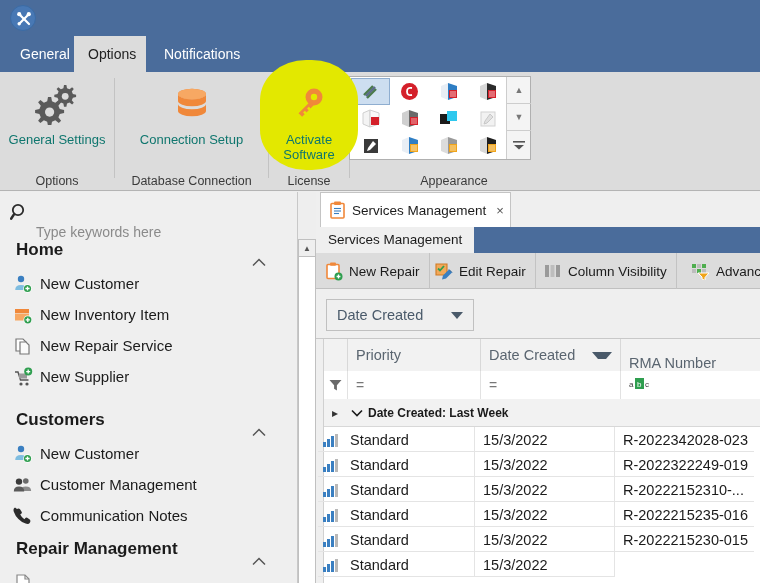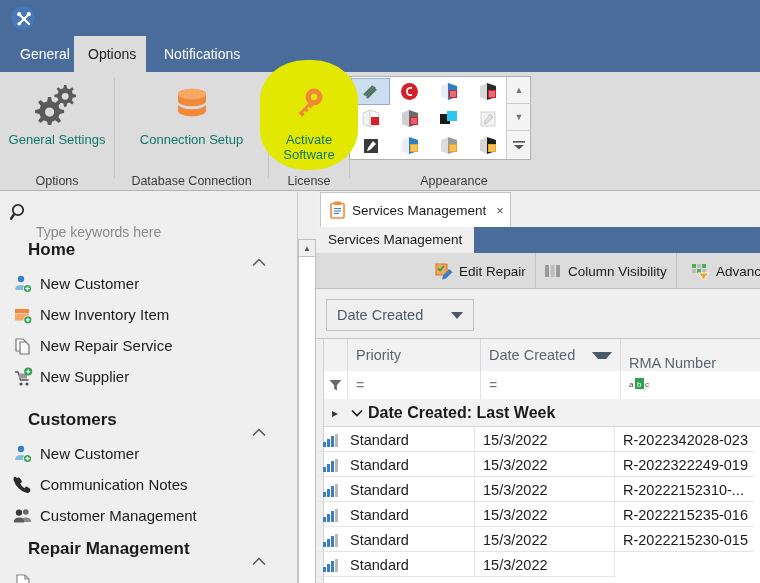--- a/index.html
+++ b/index.html
@@ -102,21 +102,21 @@
   .search-icon { position:absolute; left:10px; top:11px; }
   .search-input {
     position:absolute; left:36px; top:9px; width:240px; height:22px;
     border:none; background:transparent; outline:none;
     font-family:"Liberation Sans", sans-serif; font-size:14px; color:#2b2b2b;margin-top:20px;
   }
   .search-input::placeholder { color:#8a8a8a; }
 
   .nav { position:absolute; left:0; top:40px; width:282px; }
   .nav-group-hdr {
-    position:relative; height:36px; padding-left:28px;
+    position:relative; height:36px; padding-left:16px;
     font-size:17px; font-weight:bold; color:#1b1b1b; line-height:36px;
     cursor:default;
   }
   .nav-chev {
     position:absolute; right:16px; top:13px; color:#555; font-size:11px;
   }
   .nav-item {
     position:relative; height:31px; padding-left:12px;
     display:flex; align-items:center; cursor:default;
   }
@@ -229,21 +229,21 @@
   }
   .grouprow {
     position:absolute; left:8px; top:110px; width:436px; height:28px;
     background:#f2f2f2; border-bottom:1px solid #d8d8d8;
     display:flex; align-items:center;
   }
   .grouprow .gr-exp {
     width:22px; text-align:center; font-size:12px; color:#333; cursor:default;
   }
   .grouprow .gr-lbl {
-    font-size:16px; font-weight:bold; color:#1b1b1b;
+    font-size:12px; font-weight:bold; color:#1b1b1b;
   }
   .datarow {
     position:absolute; left:2px; height:25px; display:flex;
     border-bottom:1px solid #e4e4e4;
   }
   .cell {
     height:25px; display:flex; align-items:center;
     padding:0 8px; font-size:14.5px; color:#1b1b1b;
     border-right:1px solid #e4e4e4; white-space:nowrap; overflow:hidden;
   }
@@ -543,35 +543,35 @@
               <circle cx="14.5" cy="14.5" r="4.3" fill="#ffffff"></circle>
               <circle cx="14.5" cy="14.5" r="3.6" fill="#2f9e4f"></circle>
               <path d="M14.5 12.4 v4.2 M12.4 14.5 h4.2" stroke="#ffffff" stroke-width="1.3"></path>
             </svg>
         </span>
         <span class="ni-lbl">New Customer</span>
       </div>
       <div class="nav-item">
         <span class="ni-ico">
           <svg width="20" height="20" viewBox="0 0 20 20">
-              <path d="M4 3 q2-1 3.2.6 l1.4 2.2 q.7 1.1-.4 2 l-1 .8 q1.6 3.2 4.2 4.6 l.8-1 q.9-1.1 2-.4 l2.2 1.4 q1.6 1.2.6 3.2 -1.2 2.2-4.4 1.2 -4-1.3-7.2-4.6 -3.3-3.2-4.6-7.2 -1-3.2 1.2-4.4z" fill="#2b2b2b"></path>
-            </svg>
-        </span>
-        <span class="ni-lbl">Communication Notes</span>
-      </div>
-      <div class="nav-item">
-        <span class="ni-ico">
-          <svg width="20" height="20" viewBox="0 0 20 20">
               <circle cx="12.8" cy="6" r="2.8" fill="#6a6a6a"></circle>
               <path d="M7.5 16 q0-4.4 5.3-4.4 t5.3 4.4z" fill="#8a8a8a"></path>
               <circle cx="6" cy="6.6" r="3.2" fill="#3a3a3a"></circle>
               <path d="M0.8 16.5 q0-5 5.2-5 t5.2 5z" fill="#5a5a5a"></path>
             </svg>
         </span>
         <span class="ni-lbl">Customer Management</span>
+      </div>
+      <div class="nav-item">
+        <span class="ni-ico">
+          <svg width="20" height="20" viewBox="0 0 20 20">
+              <path d="M4 3 q2-1 3.2.6 l1.4 2.2 q.7 1.1-.4 2 l-1 .8 q1.6 3.2 4.2 4.6 l.8-1 q.9-1.1 2-.4 l2.2 1.4 q1.6 1.2.6 3.2 -1.2 2.2-4.4 1.2 -4-1.3-7.2-4.6 -3.3-3.2-4.6-7.2 -1-3.2 1.2-4.4z" fill="#2b2b2b"></path>
+            </svg>
+        </span>
+        <span class="ni-lbl">Communication Notes</span>
       </div>
 
       <div class="nav-group-hdr" style="">
         <span>Repair Management</span>
         <span class="nav-chev">
           <svg width="14" height="9" viewBox="0 0 14 9">
               <path d="M1 7.5 L7 1.5 L13 7.5" fill="none" stroke="#555" stroke-width="1.5"></path>
             </svg>
         </span>
       </div>
@@ -609,20 +609,31 @@
         <span class="dt-lbl">Services Management</span>
         <span class="dt-close">×</span>
       </div>
     </div>
 
     <div class="panel-hdr">
       <div class="ph-tab">Services Management</div>
     </div>
 
     <div class="toolbar">
+      <div class="tb-btn" style="left:0;">
+        <span class="tb-ico">
+          <svg width="18" height="19" viewBox="0 0 18 19">
+              <rect x="2" y="2.5" width="12" height="14" rx="1" fill="#ffffff" stroke="#f0883a" stroke-width="1.6"></rect>
+              <rect x="5" y="0.6" width="6" height="3.2" rx="1" fill="#f0883a"></rect>
+              <circle cx="13.5" cy="14.5" r="4" fill="#2f9e4f"></circle>
+              <path d="M13.5 12.6 v3.8 M11.6 14.5 h3.8" stroke="#ffffff" stroke-width="1.3"></path>
+            </svg>
+        </span>
+        <span class="tb-lbl">New Repair</span>
+      </div>
       <div class="tb-btn" style="left:109px;">
         <span class="tb-ico">
           <svg width="19" height="19" viewBox="0 0 19 19">
               <path d="M2 2 h11 v11 h-11z" fill="#f2a95a" stroke="#d07a24" stroke-width="1.1"></path>
               <path d="M4 6.5 l2 2 4-4.5" fill="none" stroke="#2f9e4f" stroke-width="1.8"></path>
               <path d="M12 16.5 l-4 1 1-4 6-6 3 3z" fill="#3a7fc1"></path>
               <path d="M15 7.5 l3 3" stroke="#2a5f93" stroke-width="1"></path>
             </svg>
         </span>
         <span class="tb-lbl">Edit Repair</span>

